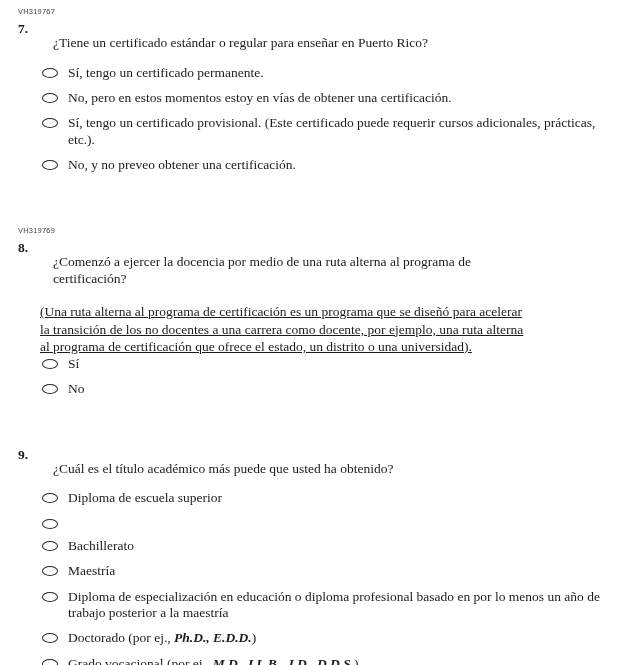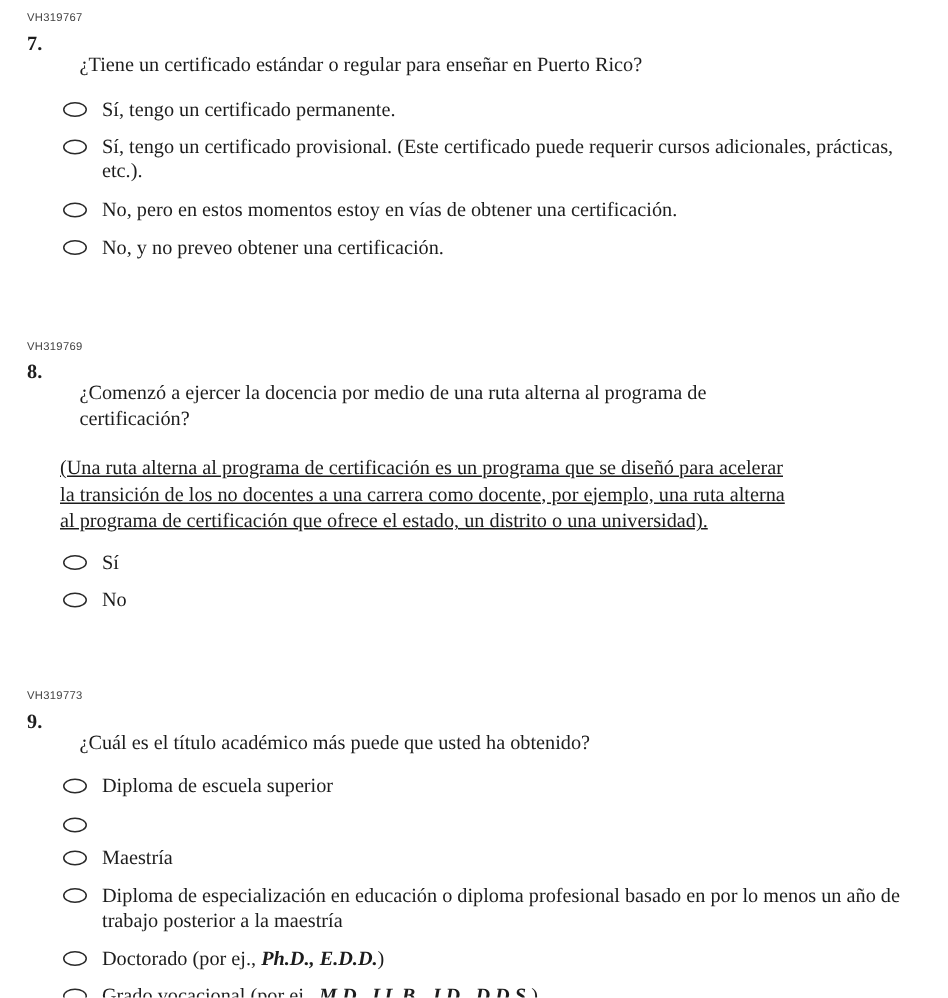--- a/index.html
+++ b/index.html
@@ -47,21 +47,21 @@
     line-height: 1.3;
   }
   .q8 .q-text { max-width: 478px; }
   .q-note {
     margin: 15px 0 0 0;
     font-size: 13.5px;
     line-height: 1.3;
     max-width: 492px;
     text-decoration: underline;
   }
-  .options { margin-top: 11px; }
+  .options { }
   .option {
     display: flex;
     align-items: flex-start;
     margin-bottom: 9px;
     font-size: 13.5px;
     line-height: 1.22;
   }
   .oval {
     flex: 0 0 auto;
     width: 14px;
@@ -85,25 +85,25 @@
       <span class="q-num">7.</span>
       <div class="q-content">
         <p class="q-text">¿Tiene un certificado estándar o regular para enseñar en Puerto Rico?</p>
         <div class="options">
           <div class="option">
             <span class="oval"></span>
             <span class="opt-label">Sí, tengo un certificado permanente.</span>
           </div>
           <div class="option">
             <span class="oval"></span>
-            <span class="opt-label">Sí, tengo un certificado provisional. (Este certificado puede requerir cursos adicionales, prácticas, etc.).</span>
+            <span class="opt-label">No, pero en estos momentos estoy en vías de obtener una certificación.</span>
           </div>
           <div class="option">
             <span class="oval"></span>
-            <span class="opt-label">No, pero en estos momentos estoy en vías de obtener una certificación.</span>
+            <span class="opt-label">Sí, tengo un certificado provisional. (Este certificado puede requerir cursos adicionales, prácticas, etc.).</span>
           </div>
           <div class="option">
             <span class="oval"></span>
             <span class="opt-label">No, y no preveo obtener una certificación.</span>
           </div>
         </div>
       </div>
     </div>
   </section>
 
@@ -122,32 +122,35 @@
           <div class="option">
             <span class="oval"></span>
             <span class="opt-label">No</span>
           </div>
         </div>
       </div>
     </div>
   </section>
 
   <section class="question q9">
-    <div class="q-code">VH319773</div>
     <div class="q-row">
       <span class="q-num">9.</span>
       <div class="q-content">
         <p class="q-text">¿Cuál es el título académico más puede que usted ha obtenido?</p>
         <div class="options">
           <div class="option">
             <span class="oval"></span>
             <span class="opt-label">Diploma de escuela superior</span>
           </div>
           <div class="option">
             <span class="oval"></span>
+          </div>
+          <div class="option">
+            <span class="oval"></span>
+            <span class="opt-label">Bachillerato</span>
           </div>
           <div class="option">
             <span class="oval"></span>
             <span class="opt-label">Maestría</span>
           </div>
           <div class="option">
             <span class="oval"></span>
             <span class="opt-label">Diploma de especialización en educación o diploma profesional basado en por lo menos un año de trabajo posterior a la maestría</span>
           </div>
           <div class="option">

